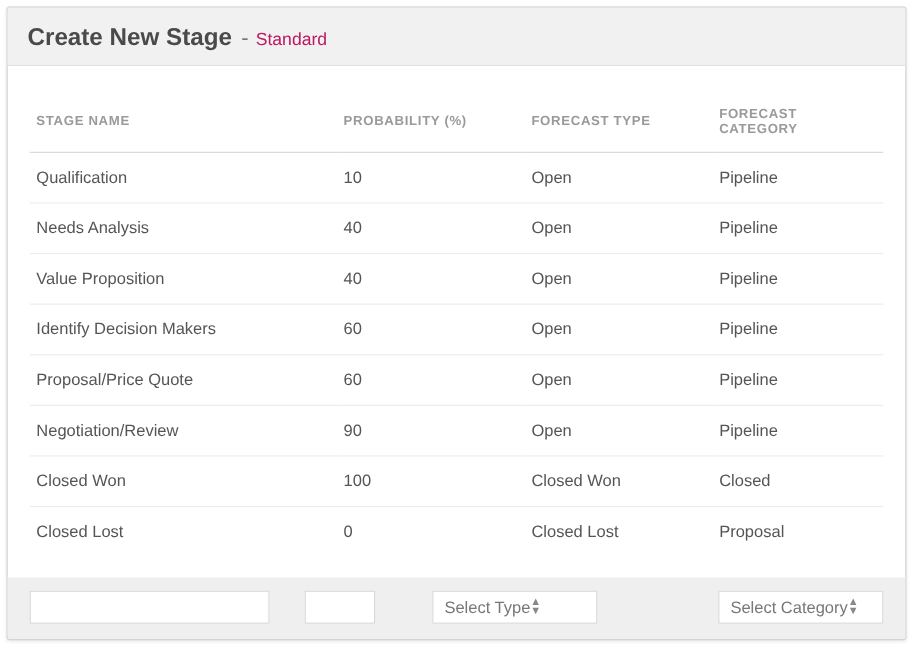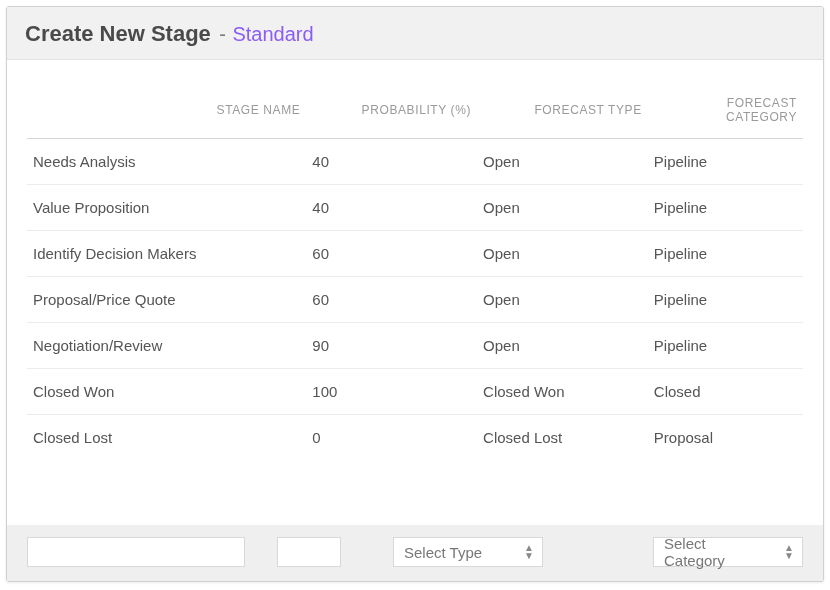--- a/index.html
+++ b/index.html
@@ -34,36 +34,36 @@
       font-weight: 700;
       color: #4a4a4a;
       display: inline;
     }
     .header-sep {
       font-size: 20px;
       color: #777;
       margin: 0 2px 0 4px;
     }
     .header-sub {
-      font-size: 20px;
+      font-size: 16px;
       font-weight: 400;
-      color: #8b5cf6;
+      color: #be185d;
     }
     .content {
       padding: 22px 20px 0 20px;
       flex: 1;
     }
     table {
       width: 100%;
       border-collapse: collapse;
     }
     thead th {
-      text-align: right;
+      text-align: left;
       font-size: 12px;
-      font-weight: 400;
+      font-weight: 700;
       letter-spacing: 0.6px;
       color: #9a9a9a;
       padding: 14px 6px 14px 6px;
       border-bottom: 1px solid #d8d8d8;
     }
     tbody td {
       font-size: 15px;
       color: #555;
       padding: 14px 6px;
       border-bottom: 1px solid #ececec;
@@ -91,26 +91,25 @@
       color: #555;
     }
     .inp-name { width: 218px; }
     .inp-prob { width: 64px; margin-left: 6px; }
     .sel {
       background: #fff;
       border: 1px solid #d8d8d8;
       height: 30px;
       display: flex;
       align-items: center;
-      justify-content: space-between;
+      justify-content: flex-start;
       padding: 0 8px 0 10px;
       font-size: 15px;
       color: #777;
       cursor: pointer;
-      gap: 32px;
     }
     .sel-type { width: 150px; margin-left: 26px; }
     .sel-cat { width: 150px; margin-left: auto; }
     .spinner {
       display: inline-block;
       font-size: 10px;
       line-height: 8px;
       color: #888;
     }
   </style>
@@ -129,20 +128,26 @@
     <table>
       <thead>
         <tr>
           <th class="col-name">STAGE NAME</th>
           <th class="col-prob">PROBABILITY (%)</th>
           <th class="col-ftype">FORECAST TYPE</th>
           <th class="col-fcat">FORECAST CATEGORY</th>
         </tr>
       </thead>
       <tbody id="rows-body">
+          <tr>
+            <td>Qualification</td>
+            <td>10</td>
+            <td>Open</td>
+            <td>Pipeline</td>
+          </tr>
           <tr>
             <td>Needs Analysis</td>
             <td>40</td>
             <td>Open</td>
             <td>Pipeline</td>
           </tr>
           <tr>
             <td>Value Proposition</td>
             <td>40</td>
             <td>Open</td>

